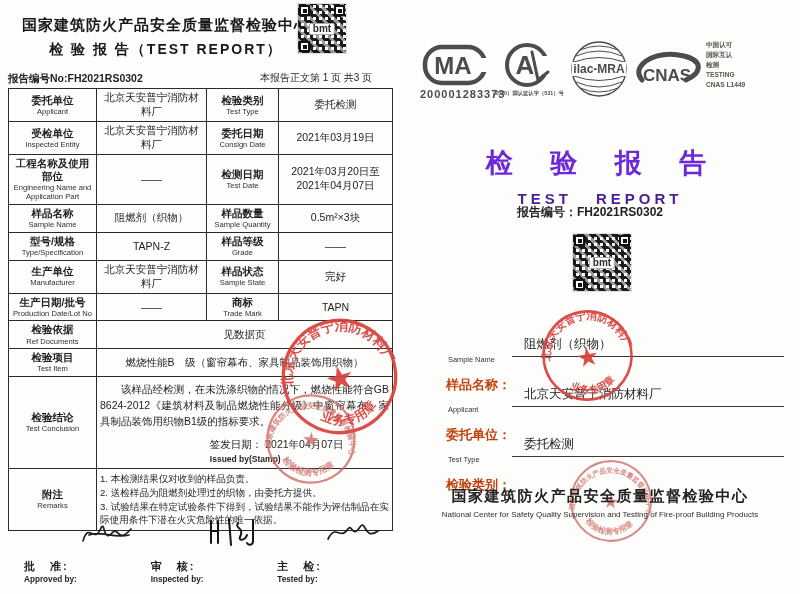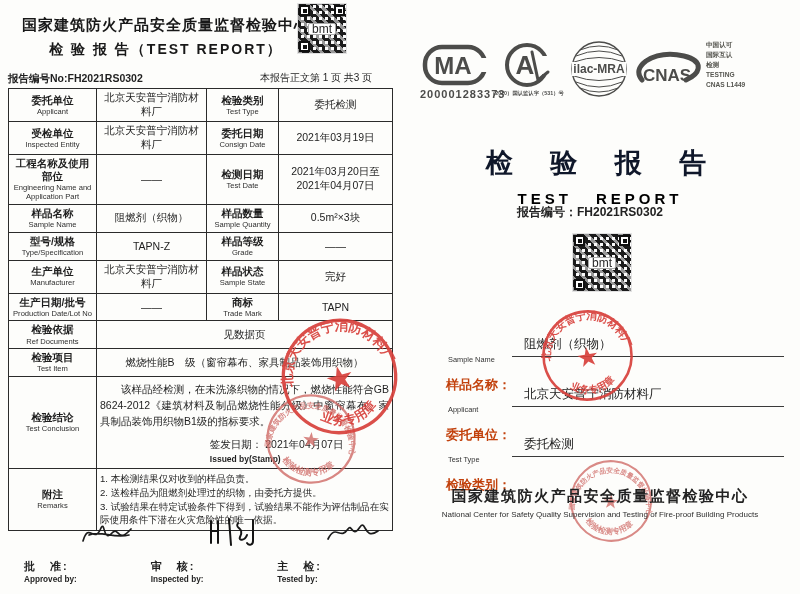--- a/index.html
+++ b/index.html
@@ -21,21 +21,21 @@
   
   .qr { position:absolute; border:1px solid #e2e2e2; background:
       repeating-linear-gradient(45deg, rgba(255,255,255,.55) 0 3px, rgba(255,255,255,0) 3px 8px),
       repeating-linear-gradient(90deg, #1b1b1b 0 3px, transparent 3px 6px),
       repeating-linear-gradient(0deg, #1b1b1b 0 3px, #fbfbfb 3px 6px); }
   .qr .f { position:absolute; width:11px; height:11px; border:2.5px solid #101010; background:#fff; }
   .qr .f::after { content:""; position:absolute; inset:1.5px; background:#101010; }
   .qr .f.tl{ left:1px; top:1px; } .qr .f.tr{ right:1px; top:1px; } .qr .f.bl{ left:1px; bottom:1px; }
   .qr .chip { position:absolute; left:50%; top:50%; transform:translate(-50%,-50%);
       background:#fff; border:1px solid #aaa; border-radius:2px; padding:0 3px;
-      font-size:12px; font-weight:normal; color:#2a2a2a; line-height:10px; }
+      font-size:10px; font-weight:bold; color:#2a2a2a; line-height:10px; }
   .qr-left  { left:297px; top:3px;   width:50px; height:51px; }
   .qr-right { left:172px; top:233px; width:60px; height:59px; }
 
   
   table.report { position:absolute; left:8px; top:88px; width:384px;
       border-collapse:collapse; table-layout:fixed; }
   table.report td { border:1.4px solid #2b2b2b; vertical-align:middle; padding:2px 3px;
       background:rgba(255,255,255,.0); }
   .lc { text-align:center; }
   .cn { font-size:10.5px; font-weight:bold; color:#1d1d1d; line-height:1.25; }
@@ -70,23 +70,23 @@
       opacity:.78; transform:rotate(4deg); z-index:5; }
 
   
   .logo { position:absolute; color:#4c4c4a; }
   .logo-cap { position:absolute; color:#4c4c4a; font-weight:bold; }
   .cma-num { left:20px; top:88px; font-size:11px; letter-spacing:1px; }
   .cal-cap { left:88px; top:90px; font-size:5.6px; transform:scale(.95); }
   .cnas-side { position:absolute; left:306px; top:40px; color:#55554f; font-size:6.6px;
       line-height:1.5; font-weight:bold; }
   .rp-title { position:absolute; left:0; top:145px; width:400px; text-align:center;
-      font-size:27px; font-weight:bold; letter-spacing:8px; word-spacing:14px; color:#0f172a; }
+      font-size:27px; font-weight:bold; letter-spacing:8px; word-spacing:14px; color:#6d28d9; }
   .rp-title-en { position:absolute; left:0; top:190px; width:400px; text-align:center;
-      font-size:15px; font-weight:bold; letter-spacing:4px; word-spacing:16px; color:#000000; }
+      font-size:15px; font-weight:bold; letter-spacing:4px; word-spacing:16px; color:#4c1d95; }
   .rp-repno { position:absolute; left:0; top:204px; width:400px; text-align:center;
       font-size:12px; font-weight:bold; color:#222; transform:translateX(-10px); }
   .field { position:absolute; left:46px; right:16px; height:34px; }
   .field .fl-cn { position:absolute; left:0; top:0; font-size:13px; font-weight:bold; color:#c2410c;margin-top:40px; }
   .field .fl-en { position:absolute; left:2px; top:19px; font-size:7.4px; color:#333; }
   .field .fv { position:absolute; left:66px; right:0; top:0; height:21px;
       border-bottom:1.6px solid #3a3a3a; font-size:12.5px; color:#222; padding-left:12px; }
   .f1 { top:336px; } .f2 { top:386px; } .f3 { top:436px; }
   .org-cn { position:absolute; left:0; top:487px; width:400px; text-align:center;
       font-size:15px; font-weight:bold; letter-spacing:1.5px; color:#222; z-index:7; }

